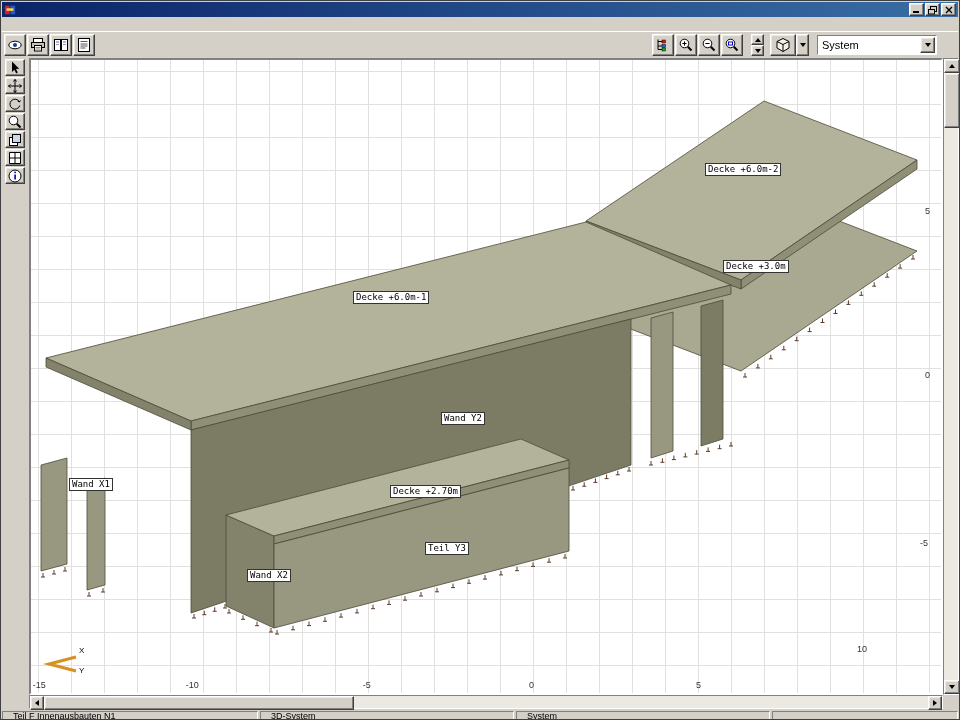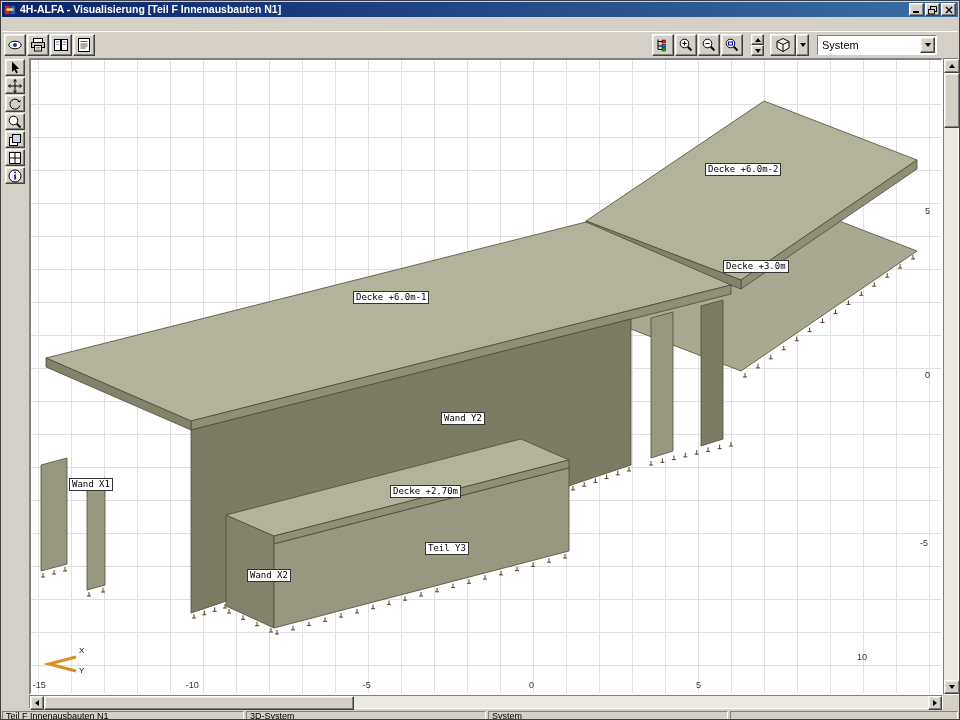--- a/index.html
+++ b/index.html
@@ -60,36 +60,35 @@
   .vs-btn{position:absolute;left:0;width:16px;height:14px;display:flex;align-items:center;justify-content:center;padding:0;}
   .vs-thumb{position:absolute;left:0;top:14px;width:16px;height:55px;}
   .hs-filler{position:absolute;left:1px;top:694px;width:27px;height:14px;background:var(--window_bg,#d4d0c8);}
   .hscroll{position:absolute;left:28px;top:694px;width:914px;height:14px;background:#ece9e2;}
   .hs-btn{position:absolute;top:0;width:14px;height:14px;display:flex;align-items:center;justify-content:center;padding:0;}
   .hs-thumb{position:absolute;left:14px;top:0;width:310px;height:14px;}
   .sb-corner{position:absolute;left:942px;top:694px;width:16px;height:14px;background:var(--window_bg,#d4d0c8);}
 
   .statusbar{position:absolute;left:1px;right:1px;top:709px;height:10px;display:flex;gap:2px;
     font-size:9px;align-items:stretch;background:var(--window_bg,#d4d0c8);padding-top:1px;}
-  .sb-panel{border:1px solid;border-color:#808080 #fff #fff #808080;padding:0 3px;display:flex;
+  .sb-panel{border:1px solid;border-color:#808080 #fff #fff #808080;padding:0 10px;display:flex;
     align-items:center;white-space:nowrap;overflow:hidden;color:#000;}
   .sb-1{width:234px;} .sb-2{width:232px;} .sb-3{width:232px;} .sb-4{flex:1;}
 </style>
 </head>
 <body>
 
 <div class="win">
 
   <div class="titlebar">
     <svg class="title-icon" viewBox="0 0 14 14">
       <rect x="1" y="2" width="5.5" height="10" fill="#c23"></rect>
       <rect x="7.5" y="2" width="5.5" height="10" fill="#2a56c6"></rect>
       <rect x="3" y="5" width="8" height="3" fill="#ffd24a"></rect>
     </svg>
-    <span class="title-text">4H-ALFA - Visualisierung [Teil F Innenausbauten N1]</span>
     <span class="tb-btns">
       <button class="tb-btn raised">
         <svg width="11" height="9" viewBox="0 0 11 9">
             <rect x="2" y="6" width="6" height="2" fill="#000"></rect>
           </svg>
       </button>
       <button class="tb-btn raised">
         <svg width="11" height="10" viewBox="0 0 11 10">
           <rect x="3.5" y="1.5" width="6" height="5" fill="none" stroke="#000"></rect>
           <rect x="1.5" y="4.5" width="6" height="4.5" fill="#d4d0c8" stroke="#000"></rect>
@@ -290,21 +289,21 @@
         <span class="mlabel" style="left:410px;top:352px;">Wand Y2</span>
         <span class="mlabel" style="left:38px;top:418px;">Wand X1</span>
         <span class="mlabel" style="left:330px;top:425px;margin-left:29px;">Decke +2.70m</span>
         <span class="mlabel" style="left:394px;top:482px;">Teil Y3</span>
         <span class="mlabel" style="left:216px;top:509px;text-align:right;">Wand X2</span>
         <span class="axnum" style="left:7px;top:620px;transform:translateX(-40%);">-15</span>
         <span class="axnum" style="left:160px;top:620px;transform:translateX(-40%);">-10</span>
         <span class="axnum" style="left:335px;top:620px;transform:translateX(-40%);">-5</span>
         <span class="axnum" style="left:500px;top:620px;transform:translateX(-40%);">0</span>
         <span class="axnum" style="left:667px;top:620px;transform:translateX(-40%);">5</span>
-        <span class="axnum" style="left:830px;top:584px;transform:translateX(-40%);margin-top:8px;">10</span>
+        <span class="axnum" style="left:830px;top:584px;transform:translateX(-40%);">10</span>
         <span class="axnum" style="left:894px;top:146px;">5</span>
         <span class="axnum" style="left:894px;top:310px;">0</span>
         <span class="axnum" style="left:889px;top:478px;">-5</span>
       </div>
   </div>
 
   <div class="vscroll sunken">
     <button class="vs-btn raised" style="top:0;">
         <span class="tri-up"></span>
       </button>

